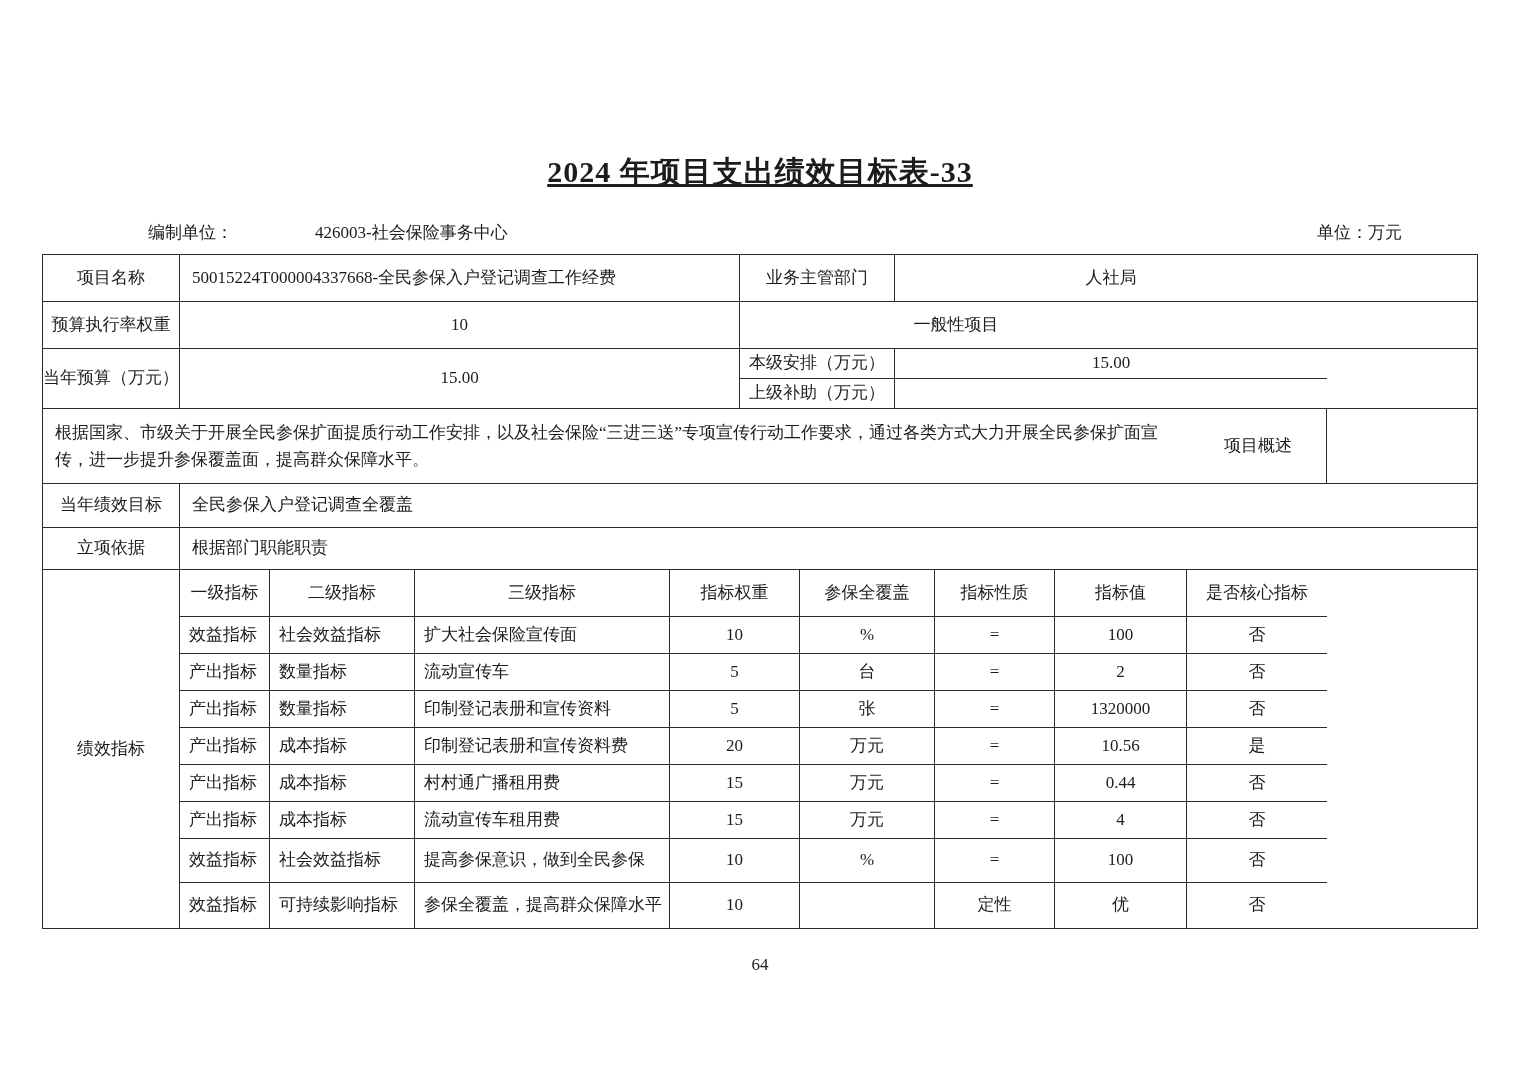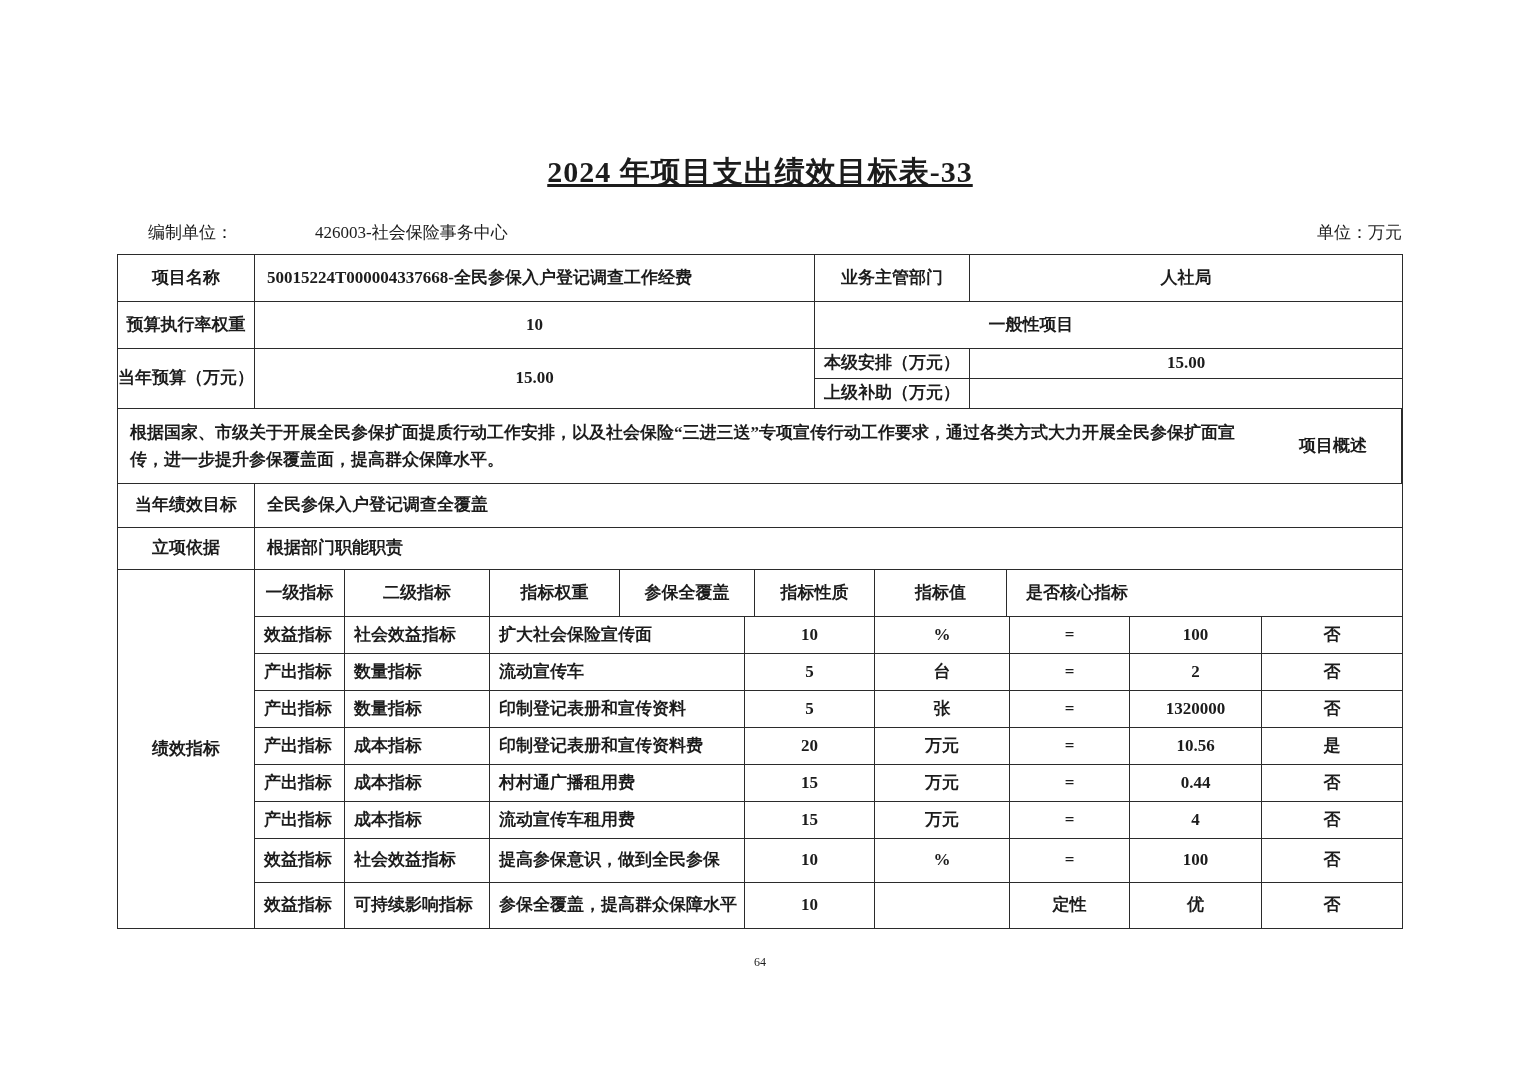--- a/index.html
+++ b/index.html
@@ -10,21 +10,21 @@
   .page { width:1520px; height:1074px; position:relative; }
 
   .title { width:1284px; margin:152px auto 0 auto; text-align:center;
     font-size:30px; font-weight:bold; letter-spacing:1px;text-decoration:underline; }
 
   .meta-row { width:1284px; margin:28px auto 0 auto; display:flex;
     justify-content:space-between; align-items:flex-end; font-size:17px; }
   .meta-left { display:flex; padding-left:30px;gap:42px; }
   .meta-left .val { margin-left:40px; }
 
-  .tbl { width:1286px; margin:10px auto 16px auto; border:1px solid #2b2b2b;font-weight:bold; }
+  .tbl { width:1436px; margin:10px auto 16px auto; border:1px solid #2b2b2b; }
 
   .row { display:flex; border-bottom:1px solid #2b2b2b; }
   .tbl > .row:last-child { border-bottom:none; }
 
   .cell { display:flex; align-items:center; border-right:1px solid #2b2b2b;
     font-size:17px; line-height:1.45; }
   .cell.last { border-right:none; }
   .c { justify-content:center; text-align:center; }
   .l { justify-content:flex-start; text-align:left; padding-left:12px; padding-right:10px; }
 
@@ -41,21 +41,21 @@
   .irow { display:flex; border-bottom:1px solid #2b2b2b; }
   .ind-grid .irow:last-child { border-bottom:none; }
   .irow .cell { padding-top:0; }
   .ih{height:47px;} .id{height:37px;} .id7{height:44px;} .id8{height:45px;}
   .iw1{width:90px;} .iw2{width:145px;} .iw3{width:255px;} .iw4{width:130px;}
   .iw5{width:135px;} .iw6{width:120px;} .iw7{width:132px;} .iw8{width:140px;}
   .irow .l { padding-left:9px; padding-right:6px; }
 
   .overview-text { line-height:1.6; padding-top:4px; padding-bottom:4px; }
 
-  .footer { width:1284px; margin:26px auto 0 auto; text-align:center; font-size:12px; }
+  .footer { width:1284px; margin:26px auto 0 auto; text-align:center; font-size:17px; }
 </style>
 </head>
 <body>
 
 <div class="page">
 
   <div class="title">2024 年项目支出绩效目标表-33</div>
 
   <div class="meta-row">
     <div class="meta-left">
@@ -110,20 +110,21 @@
       <div class="cell l w1147 last">根据部门职能职责</div>
     </div>
 
     <div class="row">
       <div class="cell c w137">绩效指标</div>
       <div class="ind-grid w1147">
 
         <div class="irow ih">
           <div class="cell c iw1">一级指标</div>
           <div class="cell c iw2">二级指标</div>
+          <div class="cell c iw3">三级指标</div>
           <div class="cell c iw4">指标权重</div>
           <div class="cell c iw5">参保全覆盖</div>
           <div class="cell c iw6">指标性质</div>
           <div class="cell c iw7">指标值</div>
           <div class="cell c iw8 last">是否核心指标</div>
         </div>
 
         <div class="irow id">
           <div class="cell l iw1">效益指标</div>
           <div class="cell l iw2">社会效益指标</div>

